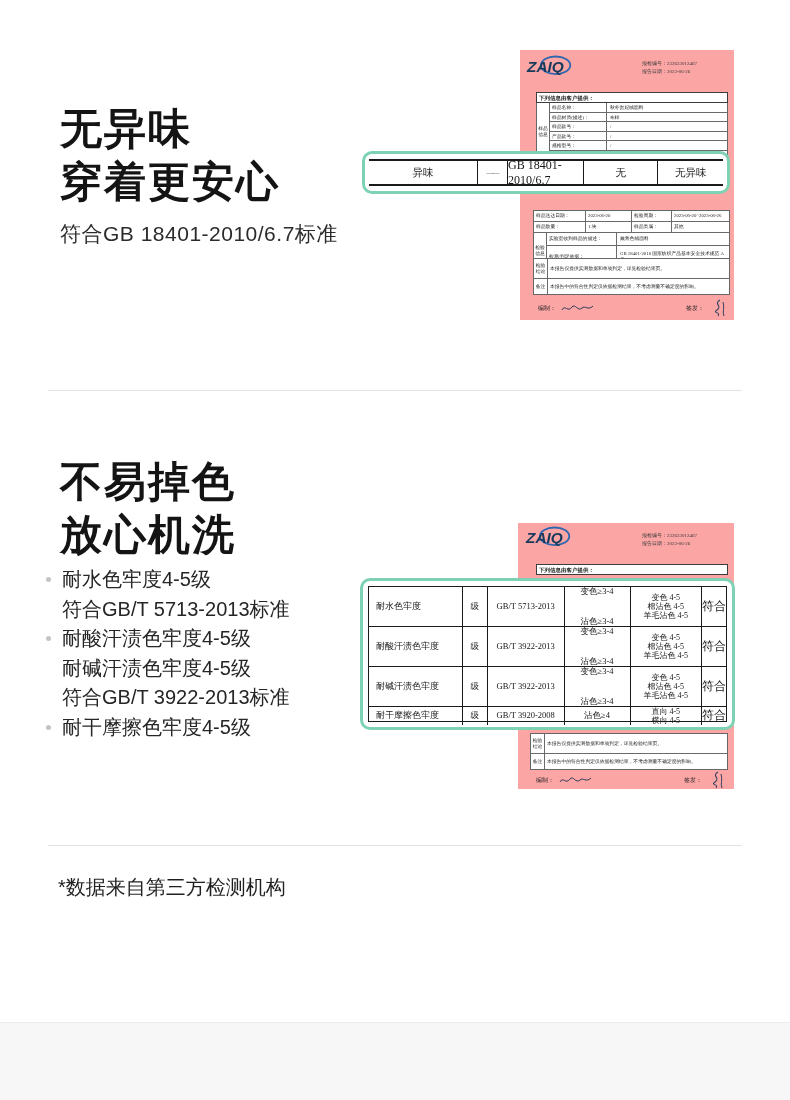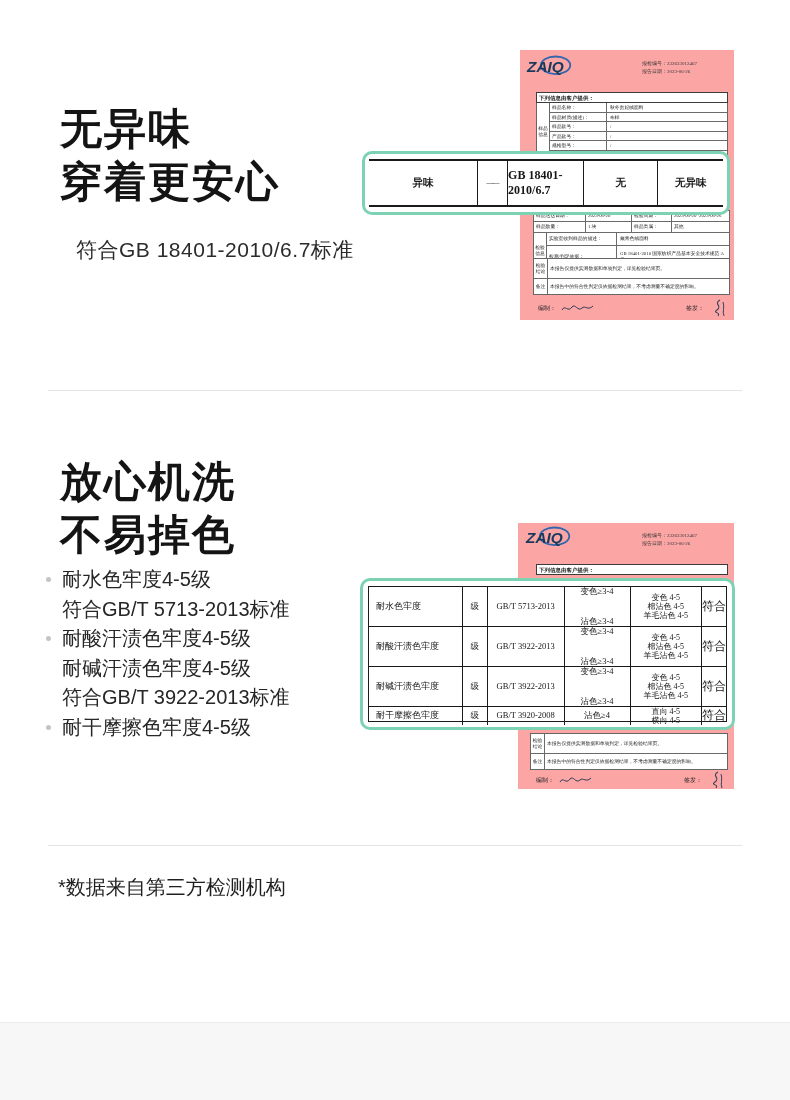--- a/index.html
+++ b/index.html
@@ -4,21 +4,21 @@
 <style>
   html,body{margin:0;padding:0;background:#fff;}
   .page{position:relative;width:790px;height:1100px;background:#fff;overflow:hidden;
         font-family:"Liberation Sans",sans-serif;}
   
   .h1{position:absolute;margin:0;font-size:42px;font-weight:600;color:var(--headline,#141414);
       line-height:53px;letter-spacing:2px;}
   .h1 .h1-line{display:block;}
   #title-odor{left:60px;top:102px;}
   #title-wash{left:60px;top:455px;}
-  .sub{position:absolute;left:60px;top:220px;margin:16px;font-size:21px;color:#2b2b2b;letter-spacing:.5px;}
+  .sub{position:absolute;left:60px;top:220px;margin:0;font-size:21px;color:#2b2b2b;letter-spacing:.5px;}
   .bullets{position:absolute;left:46px;top:565px;font-size:20px;line-height:29.5px;color:#262626;}
   .bgroup{position:relative;padding-left:16px;}
   .dot{position:absolute;left:0;top:12px;width:5px;height:5px;border-radius:50%;background:#c4c4c4;}
   .footnote{position:absolute;left:58px;top:874px;margin:0;font-size:20px;color:#1f1f1f;}
   .divider{position:absolute;left:48px;width:694px;height:1px;background:#e3e3e3;}
   .d1{top:390px;} .d2{top:845px;}
   .footer-band{position:absolute;left:0;top:1022px;width:790px;height:78px;background:#f7f7f7;
                border-top:1px solid #ececec;}
   
   .report{position:absolute;font-family:"Liberation Serif","DejaVu Serif",serif;color:#1c1c1c;background:#fca5a5;}
@@ -63,21 +63,21 @@
   .cgroup{width:14px;border-right:1px solid #6a6a6a;display:flex;align-items:center;justify-content:center;
           text-align:center;font-size:4.8px;line-height:5.5px;padding:1px;box-sizing:border-box;}
   .ctext{flex:1;display:flex;align-items:center;font-size:4.8px;line-height:6px;padding:2px;}
   .sigrow{position:absolute;display:flex;align-items:center;gap:4px;width:192px;}
   .r1 .sigrow{left:18px;top:248px;} .r2 .sigrow{left:18px;top:247px;}
   .sig-label{font-size:6px;color:#222;}
   .issued{margin-left:auto;}
   
   .hbox{position:absolute;background:#fff;border:3px solid var(--accent,#7ed2b4);border-radius:10px;
         box-sizing:border-box;font-family:"Liberation Serif","DejaVu Serif",serif;color:#161616;}
-  .hbox1{left:362px;top:151px;width:368px;height:64px;padding:5px 4px;font-weight:bold;}
+  .hbox1{left:362px;top:151px;width:368px;height:43px;padding:5px 4px;}
   .hrow1{display:flex;height:100%;border-top:2px solid #1a1a1a;border-bottom:2px solid #1a1a1a;box-sizing:border-box;}
   .hc{display:flex;align-items:center;justify-content:center;border-left:1px solid #1a1a1a;
       box-sizing:border-box;font-size:10.5px;}
   .hc:first-child{border-left:none;}
   .hc-a{width:30.5%;} .hc-b{width:8.5%;} .hc-c{width:21.5%;font-size:12px;} .hc-d{width:21%;} .hc-e{width:18.5%;}
   .dash-cell{font-size:7px;letter-spacing:-1px;color:#333;}
   .hbox2{left:360px;top:578px;width:375px;height:152px;padding:5px;}
   .ftable{height:100%;border:1.5px solid #1a1a1a;box-sizing:border-box;display:flex;flex-direction:column;}
   .frow{flex:1;display:flex;border-top:1px solid #1a1a1a;box-sizing:border-box;}
   .frow:first-child{border-top:none;}
@@ -203,22 +203,22 @@
       <div class="hc hc-b dash-cell">——</div>
       <div class="hc hc-c">GB 18401-2010/6.7</div>
       <div class="hc hc-d">无</div>
       <div class="hc hc-e">无异味</div>
     </div>
   </div>
 
   <div class="divider d1"></div>
 
   <h1 class="h1" id="title-wash">
+    <span class="h1-line">不易掉色</span>
     <span class="h1-line">放心机洗</span>
-    <span class="h1-line">不易掉色</span>
   </h1>
 
   <div class="bullets">
     <div class="bgroup">
       <span class="dot"></span>
       <div>耐水色牢度4-5级</div>
       <div>符合GB/T 5713-2013标准</div>
     </div>
     <div class="bgroup">
       <span class="dot"></span>

